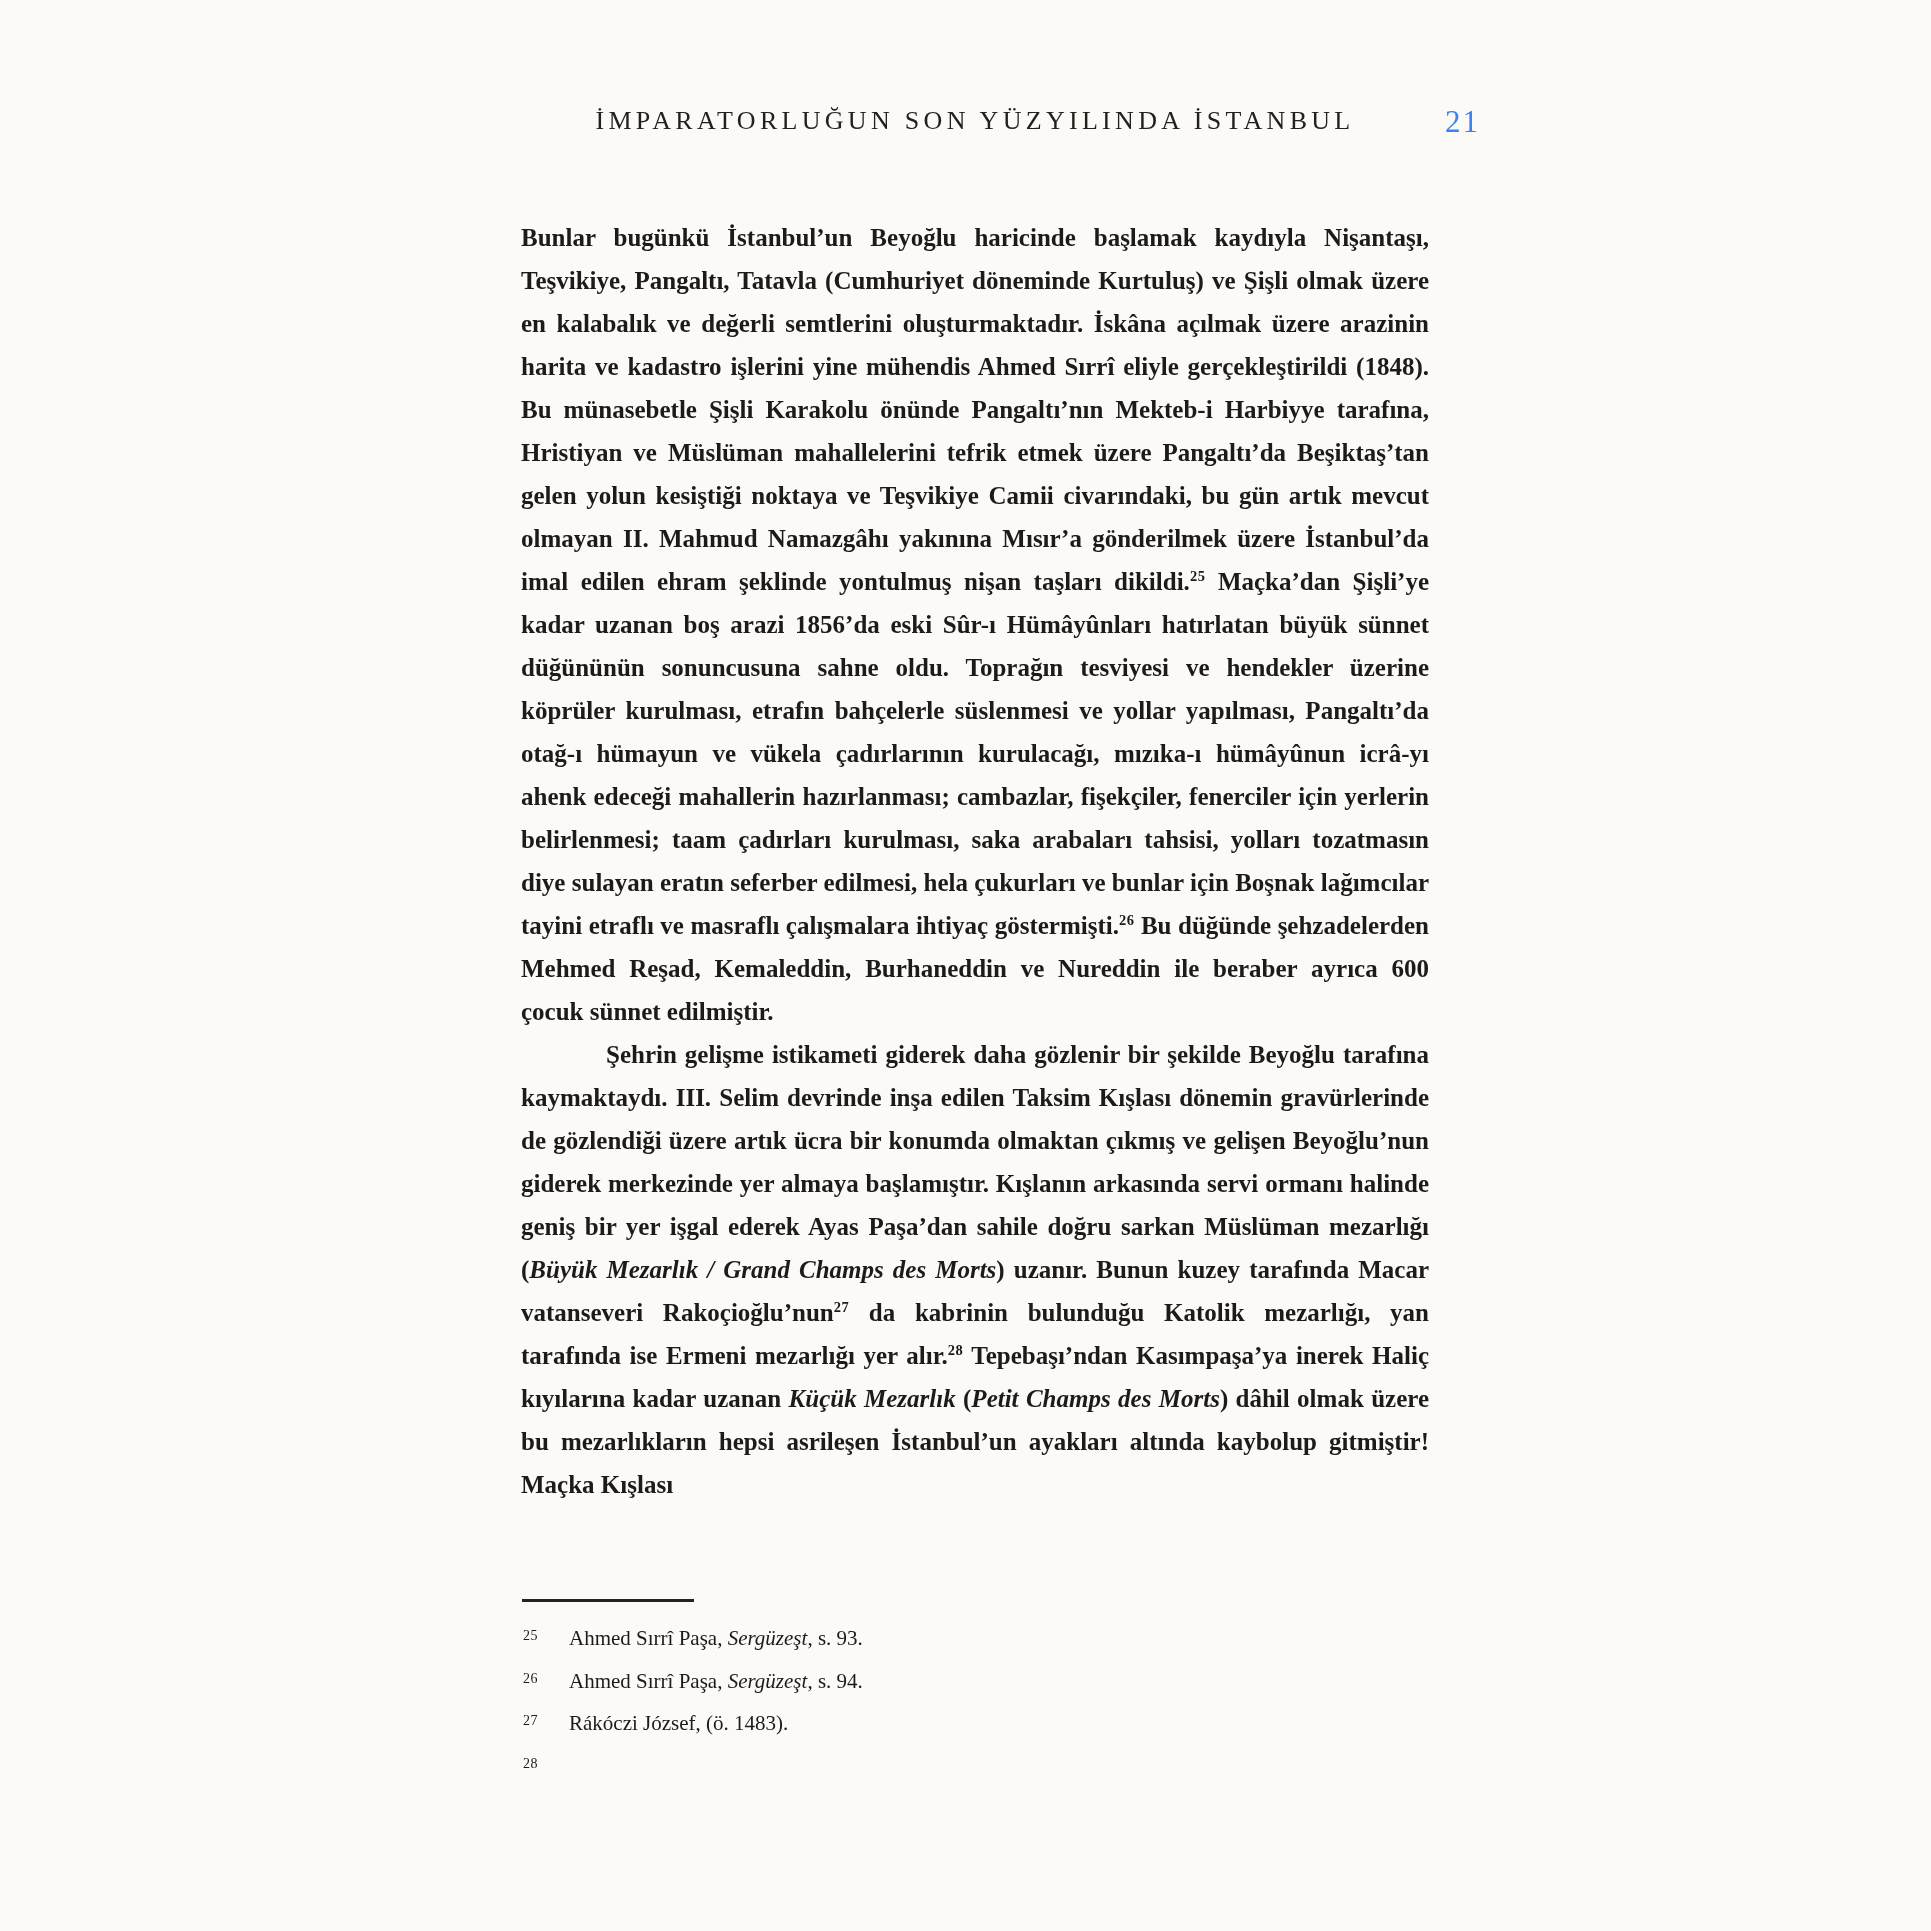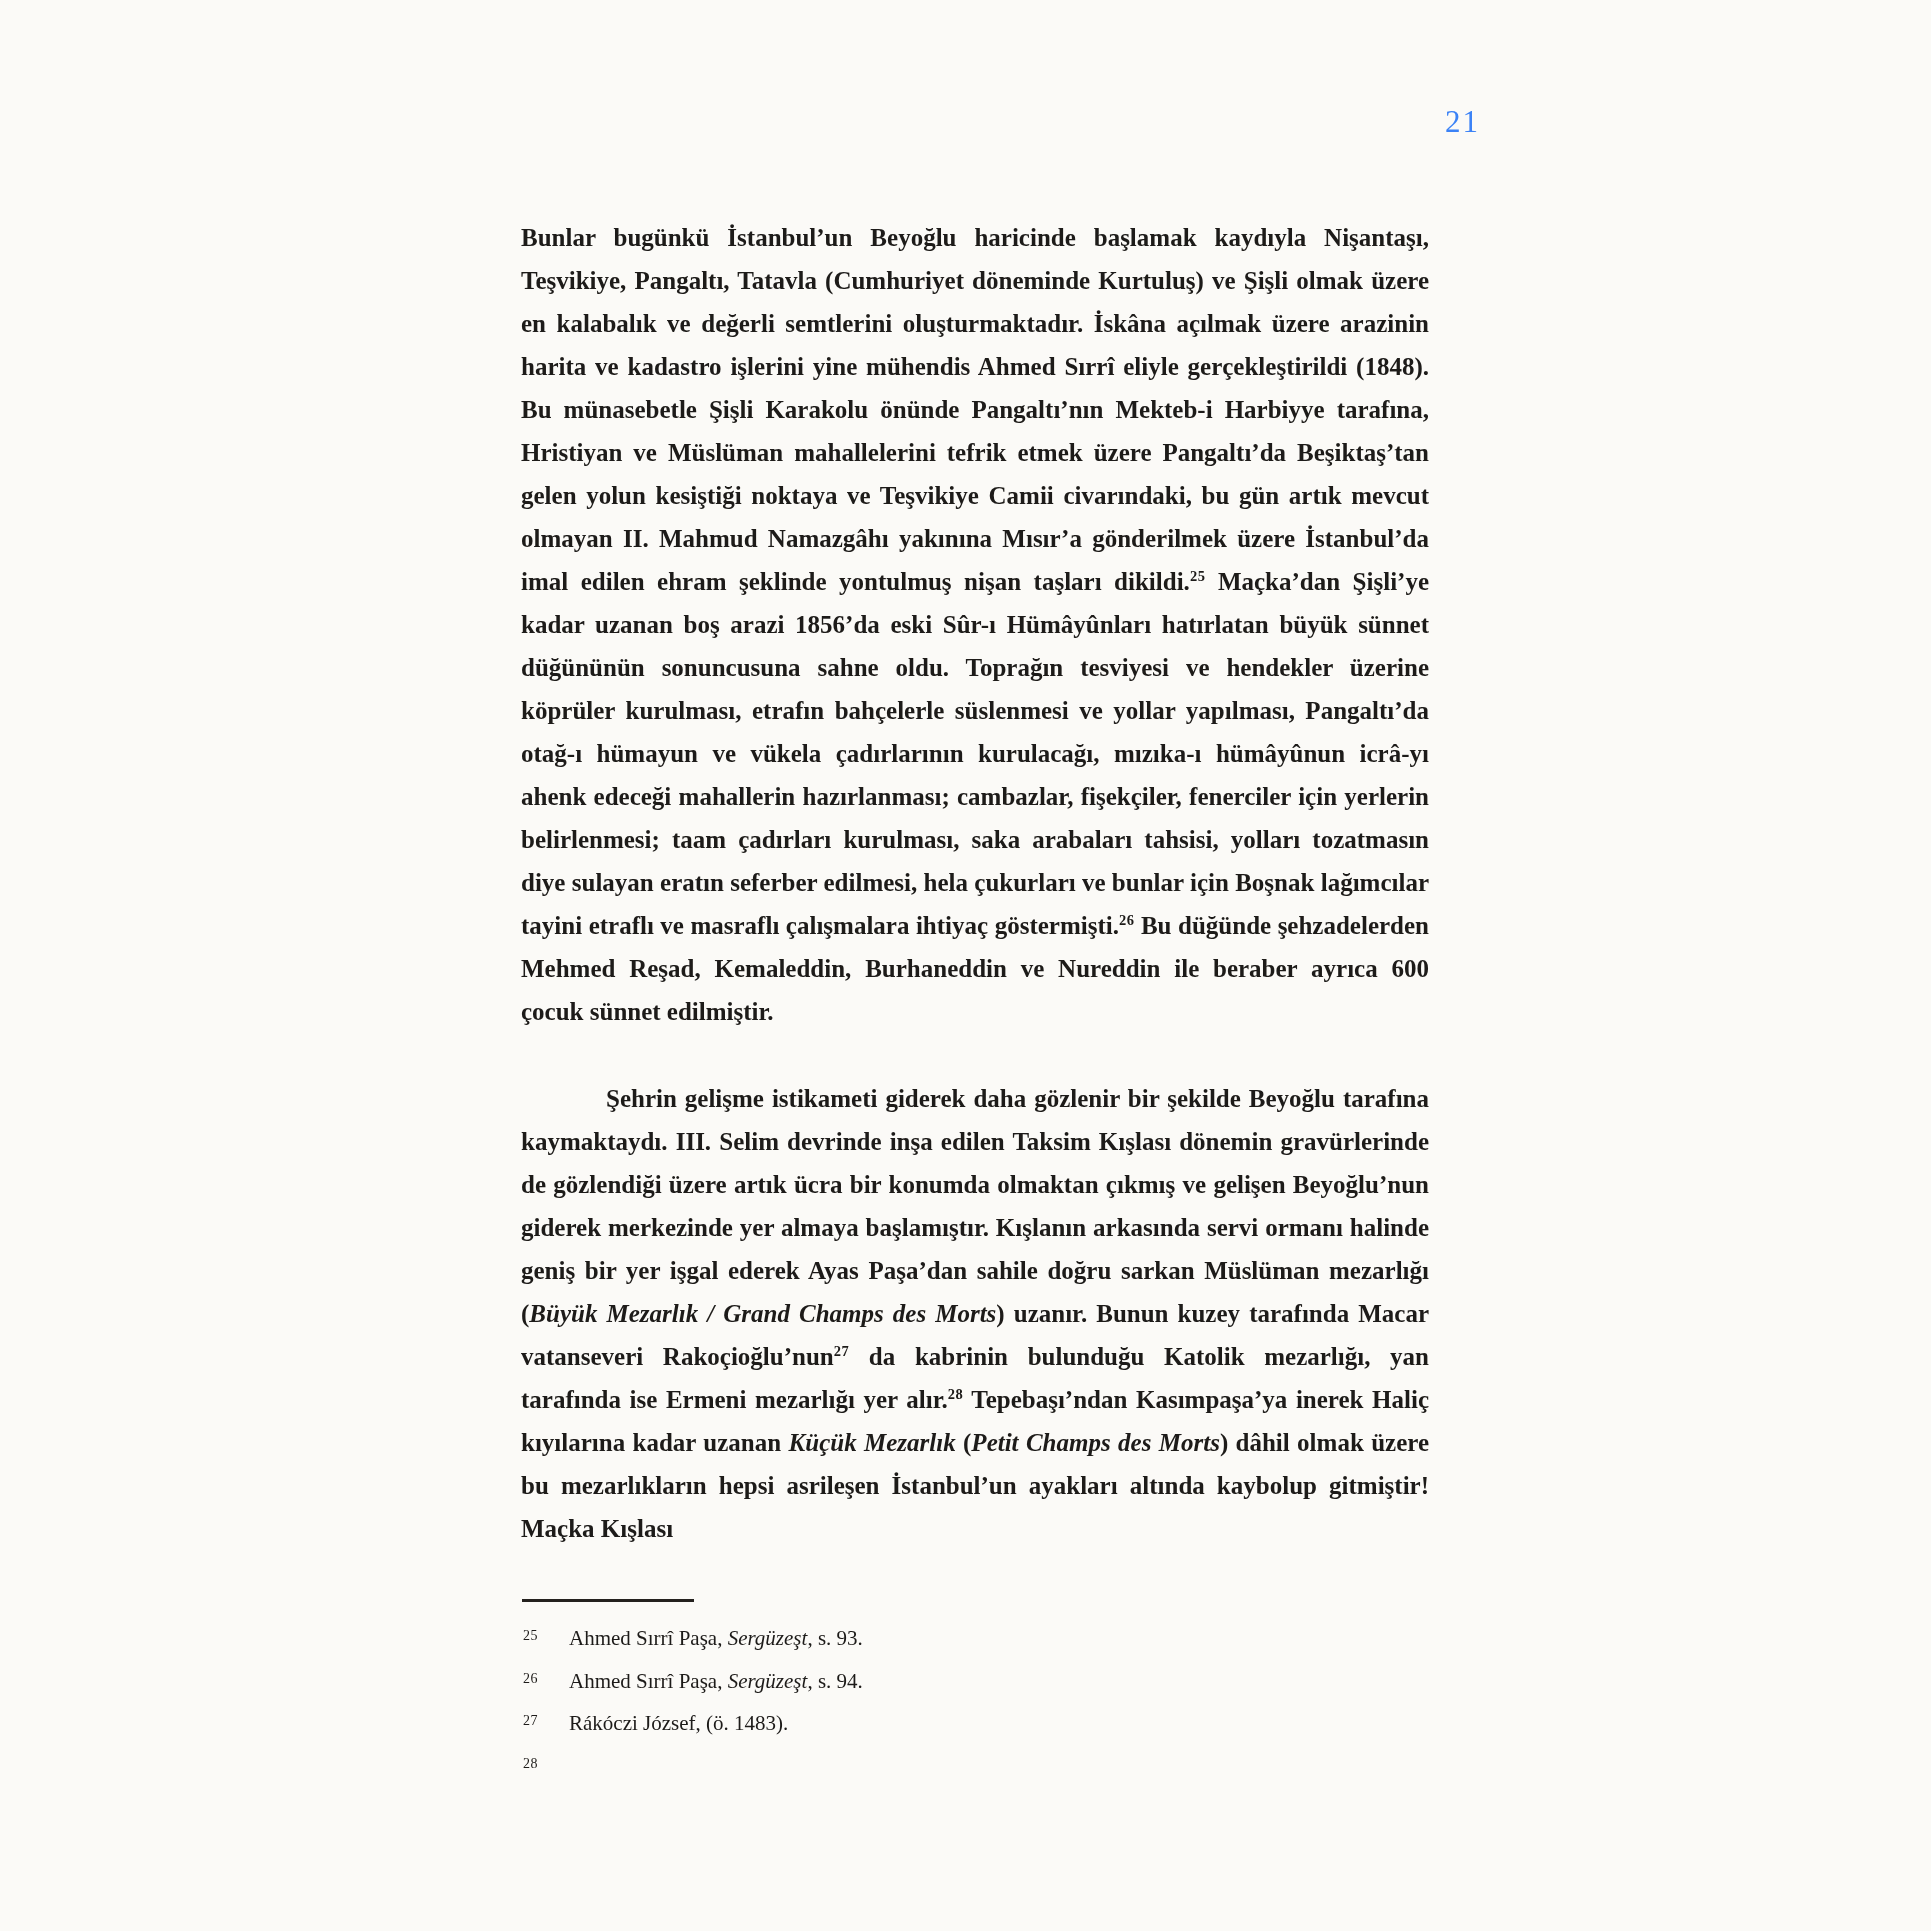--- a/index.html
+++ b/index.html
@@ -39,21 +39,21 @@
     top: 216px;
     left: 521px;
     width: 908px;
     font-size: 25px;
     line-height: 43px;
     text-align: justify;
     hyphens: none;
     font-weight: bold;
   }
   .para { margin: 0; }
-  .para.indented { text-indent: 85px; margin-top: 44px; }
+  .para.indented { text-indent: 85px; }
   .italic { font-style: italic; }
   sup.fn-ref {
     font-size: 14.5px;
     line-height: 0;
     vertical-align: super;
     letter-spacing: 0.5px;
   }
 
   .footnote-rule {
     position: absolute;
@@ -82,20 +82,21 @@
     left: 1.9px;
     top: -1.9px;
     font-size: 14px;
     letter-spacing: 0.5px;
   }
 </style>
 </head>
 <body>
 
 <div class="page">
+  <div class="running-head">İMPARATORLUĞUN SON YÜZYILINDA İSTANBUL</div>
   <div class="page-number">21</div>
 
   <div class="body-text">
       <div class="para"><span>Bunlar bugünkü İstanbul’un Beyoğlu haricinde başlamak kaydıyla Nişantaşı, Teşvikiye, Pangaltı, Tatavla (Cumhuriyet döneminde Kurtuluş) ve Şişli olmak üzere en kalabalık ve değerli semtlerini oluşturmaktadır. İskâna açılmak üzere arazinin harita ve kadastro işlerini yine mühendis Ahmed Sırrî eliyle gerçekleştirildi (1848). Bu münasebetle Şişli Karakolu önünde Pangaltı’nın Mekteb-i Harbiyye tarafına, Hristiyan ve Müslüman mahallelerini tefrik etmek üzere Pangaltı’da Beşiktaş’tan gelen yolun kesiştiği noktaya ve Teşvikiye Camii civarındaki, bu gün artık mevcut olmayan II. Mahmud Namazgâhı yakınına Mısır’a gönderilmek üzere İstanbul’da imal edilen ehram şeklinde yontulmuş nişan taşları dikildi.</span><sup class="fn-ref">25</sup><span> Maçka’dan Şişli’ye kadar uzanan boş arazi 1856’da eski Sûr-ı Hümâyûnları hatırlatan büyük sünnet düğününün sonuncusuna sahne oldu. Toprağın tesviyesi ve hendekler üzerine köprüler kurulması, etrafın bahçelerle süslenmesi ve yollar yapılması, Pangaltı’da otağ-ı hümayun ve vükela çadırlarının kurulacağı, mızıka-ı hümâyûnun icrâ-yı ahenk edeceği mahallerin hazırlanması; cambazlar, fişekçiler, fenerciler için yerlerin belirlenmesi; taam çadırları kurulması, saka arabaları tahsisi, yolları tozatmasın diye sulayan eratın seferber edilmesi, hela çukurları ve bunlar için Boşnak lağımcılar tayini etraflı ve masraflı çalışmalara ihtiyaç göstermişti.</span><sup class="fn-ref">26</sup><span> Bu düğünde şehzadelerden Mehmed Reşad, Kemaleddin, Burhaneddin ve Nureddin ile beraber ayrıca 600 çocuk sünnet edilmiştir.</span></div>
       <div class="para indented"><span>Şehrin gelişme istikameti giderek daha gözlenir bir şekilde Beyoğlu tarafına kaymaktaydı. III. Selim devrinde inşa edilen Taksim Kışlası dönemin gravürlerinde de gözlendiği üzere artık ücra bir konumda olmaktan çıkmış ve gelişen Beyoğlu’nun giderek merkezinde yer almaya başlamıştır. Kışlanın arkasında servi ormanı halinde geniş bir yer işgal ederek Ayas Paşa’dan sahile doğru sarkan Müslüman mezarlığı (</span><span class="italic">Büyük Mezarlık / Grand Champs des Morts</span><span>) uzanır. Bunun kuzey tarafında Macar vatanseveri Rakoçioğlu’nun</span><sup class="fn-ref">27</sup><span> da kabrinin bulunduğu Katolik mezarlığı, yan tarafında ise Ermeni mezarlığı yer alır.</span><sup class="fn-ref">28</sup><span> Tepebaşı’ndan Kasımpaşa’ya inerek Haliç kıyılarına kadar uzanan </span><span class="italic">Küçük Mezarlık</span><span> (</span><span class="italic">Petit Champs des Morts</span><span>) dâhil olmak üzere bu mezarlıkların hepsi asrileşen İstanbul’un ayakları altında kaybolup gitmiştir! Maçka Kışlası</span></div>
     </div>
 
   <div class="footnote-rule"></div>
 
   <div class="footnotes">

